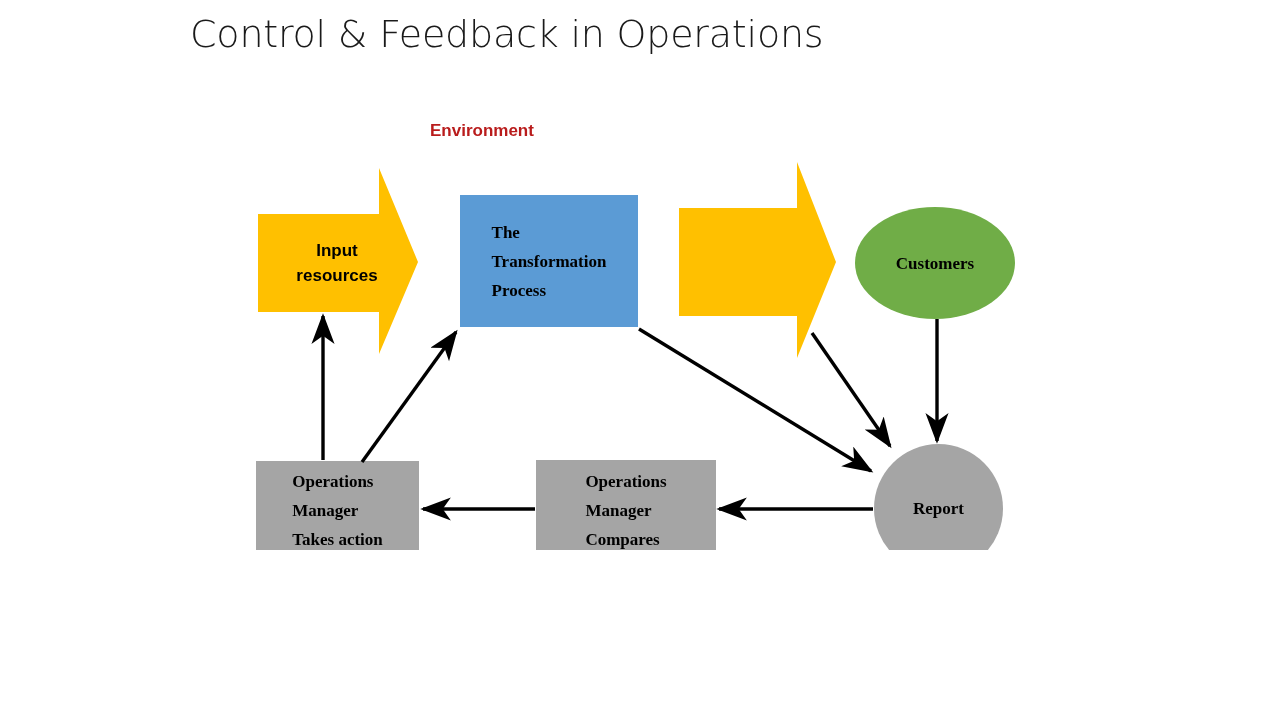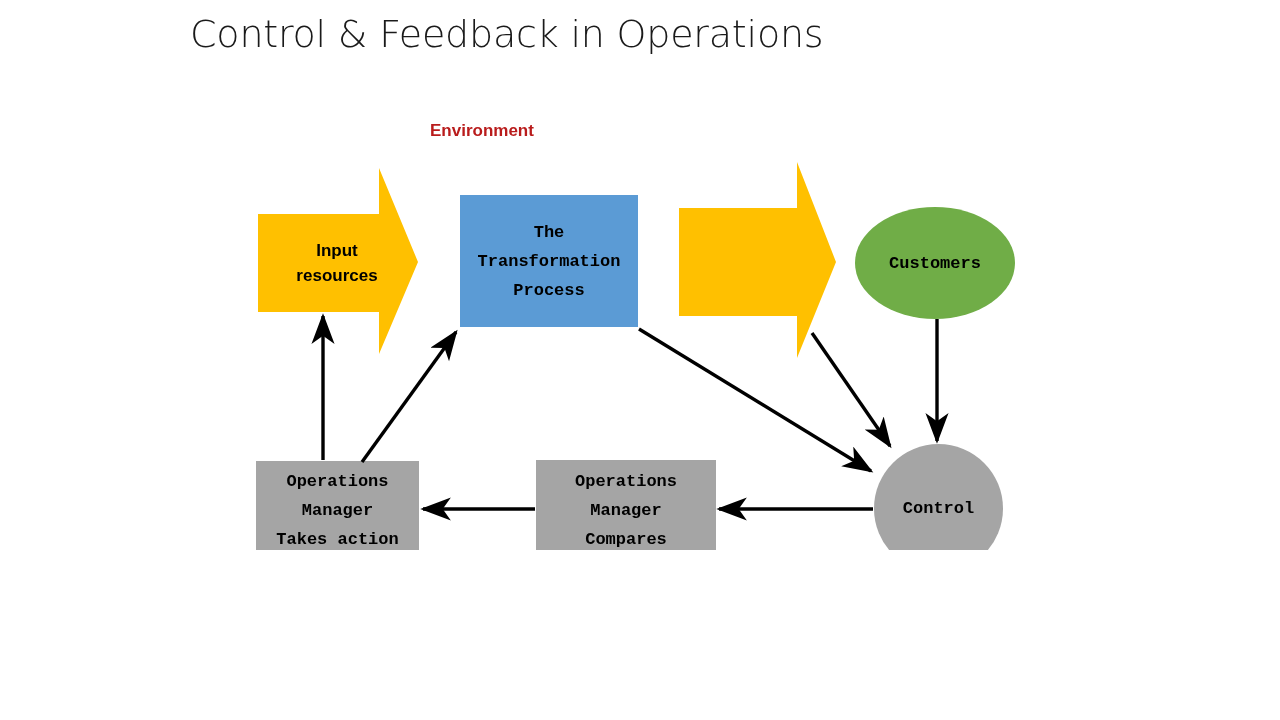--- a/index.html
+++ b/index.html
@@ -51,24 +51,24 @@
 
   
   .shape {
     position: absolute;
     display: flex;
     align-items: center;
     justify-content: center;
     box-sizing: border-box;
   }
   .shape > span {
-    font-family: Liberation Mono, monospace;
+    font-family: Liberation Serif, serif;
     font-weight: bold;
     color: #000000;
-    text-align: center;
+    text-align: left;
     line-height: 29px;
     font-size: 17px;
     white-space: pre-line;
   }
 
   #transformation-box {
     left: 460px;
     top: 195px;
     width: 178px;
     height: 132px;
@@ -168,21 +168,21 @@
     <svg width="160" height="200" viewBox="0 0 160 200" aria-hidden="true">
       <polygon points="0,46 118,46 118,0 157,100 118,196 118,154 0,154" fill="#FFC000"></polygon>
     </svg>
   </div>
 
   <div class="shape" id="customers-ellipse" style="background:#70AD47;">
     <span>Customers</span>
   </div>
 
   <div class="shape" id="report-circle" style="background:#A5A5A5;">
-    <span>Control</span>
+    <span>Report</span>
   </div>
 
   <div class="shape" id="compares-box" style="background:#A5A5A5;">
     <span>Operations
 Manager
 Compares</span>
   </div>
 
   <div class="shape" id="takes-action-box" style="background:#A5A5A5;">
     <span>Operations

